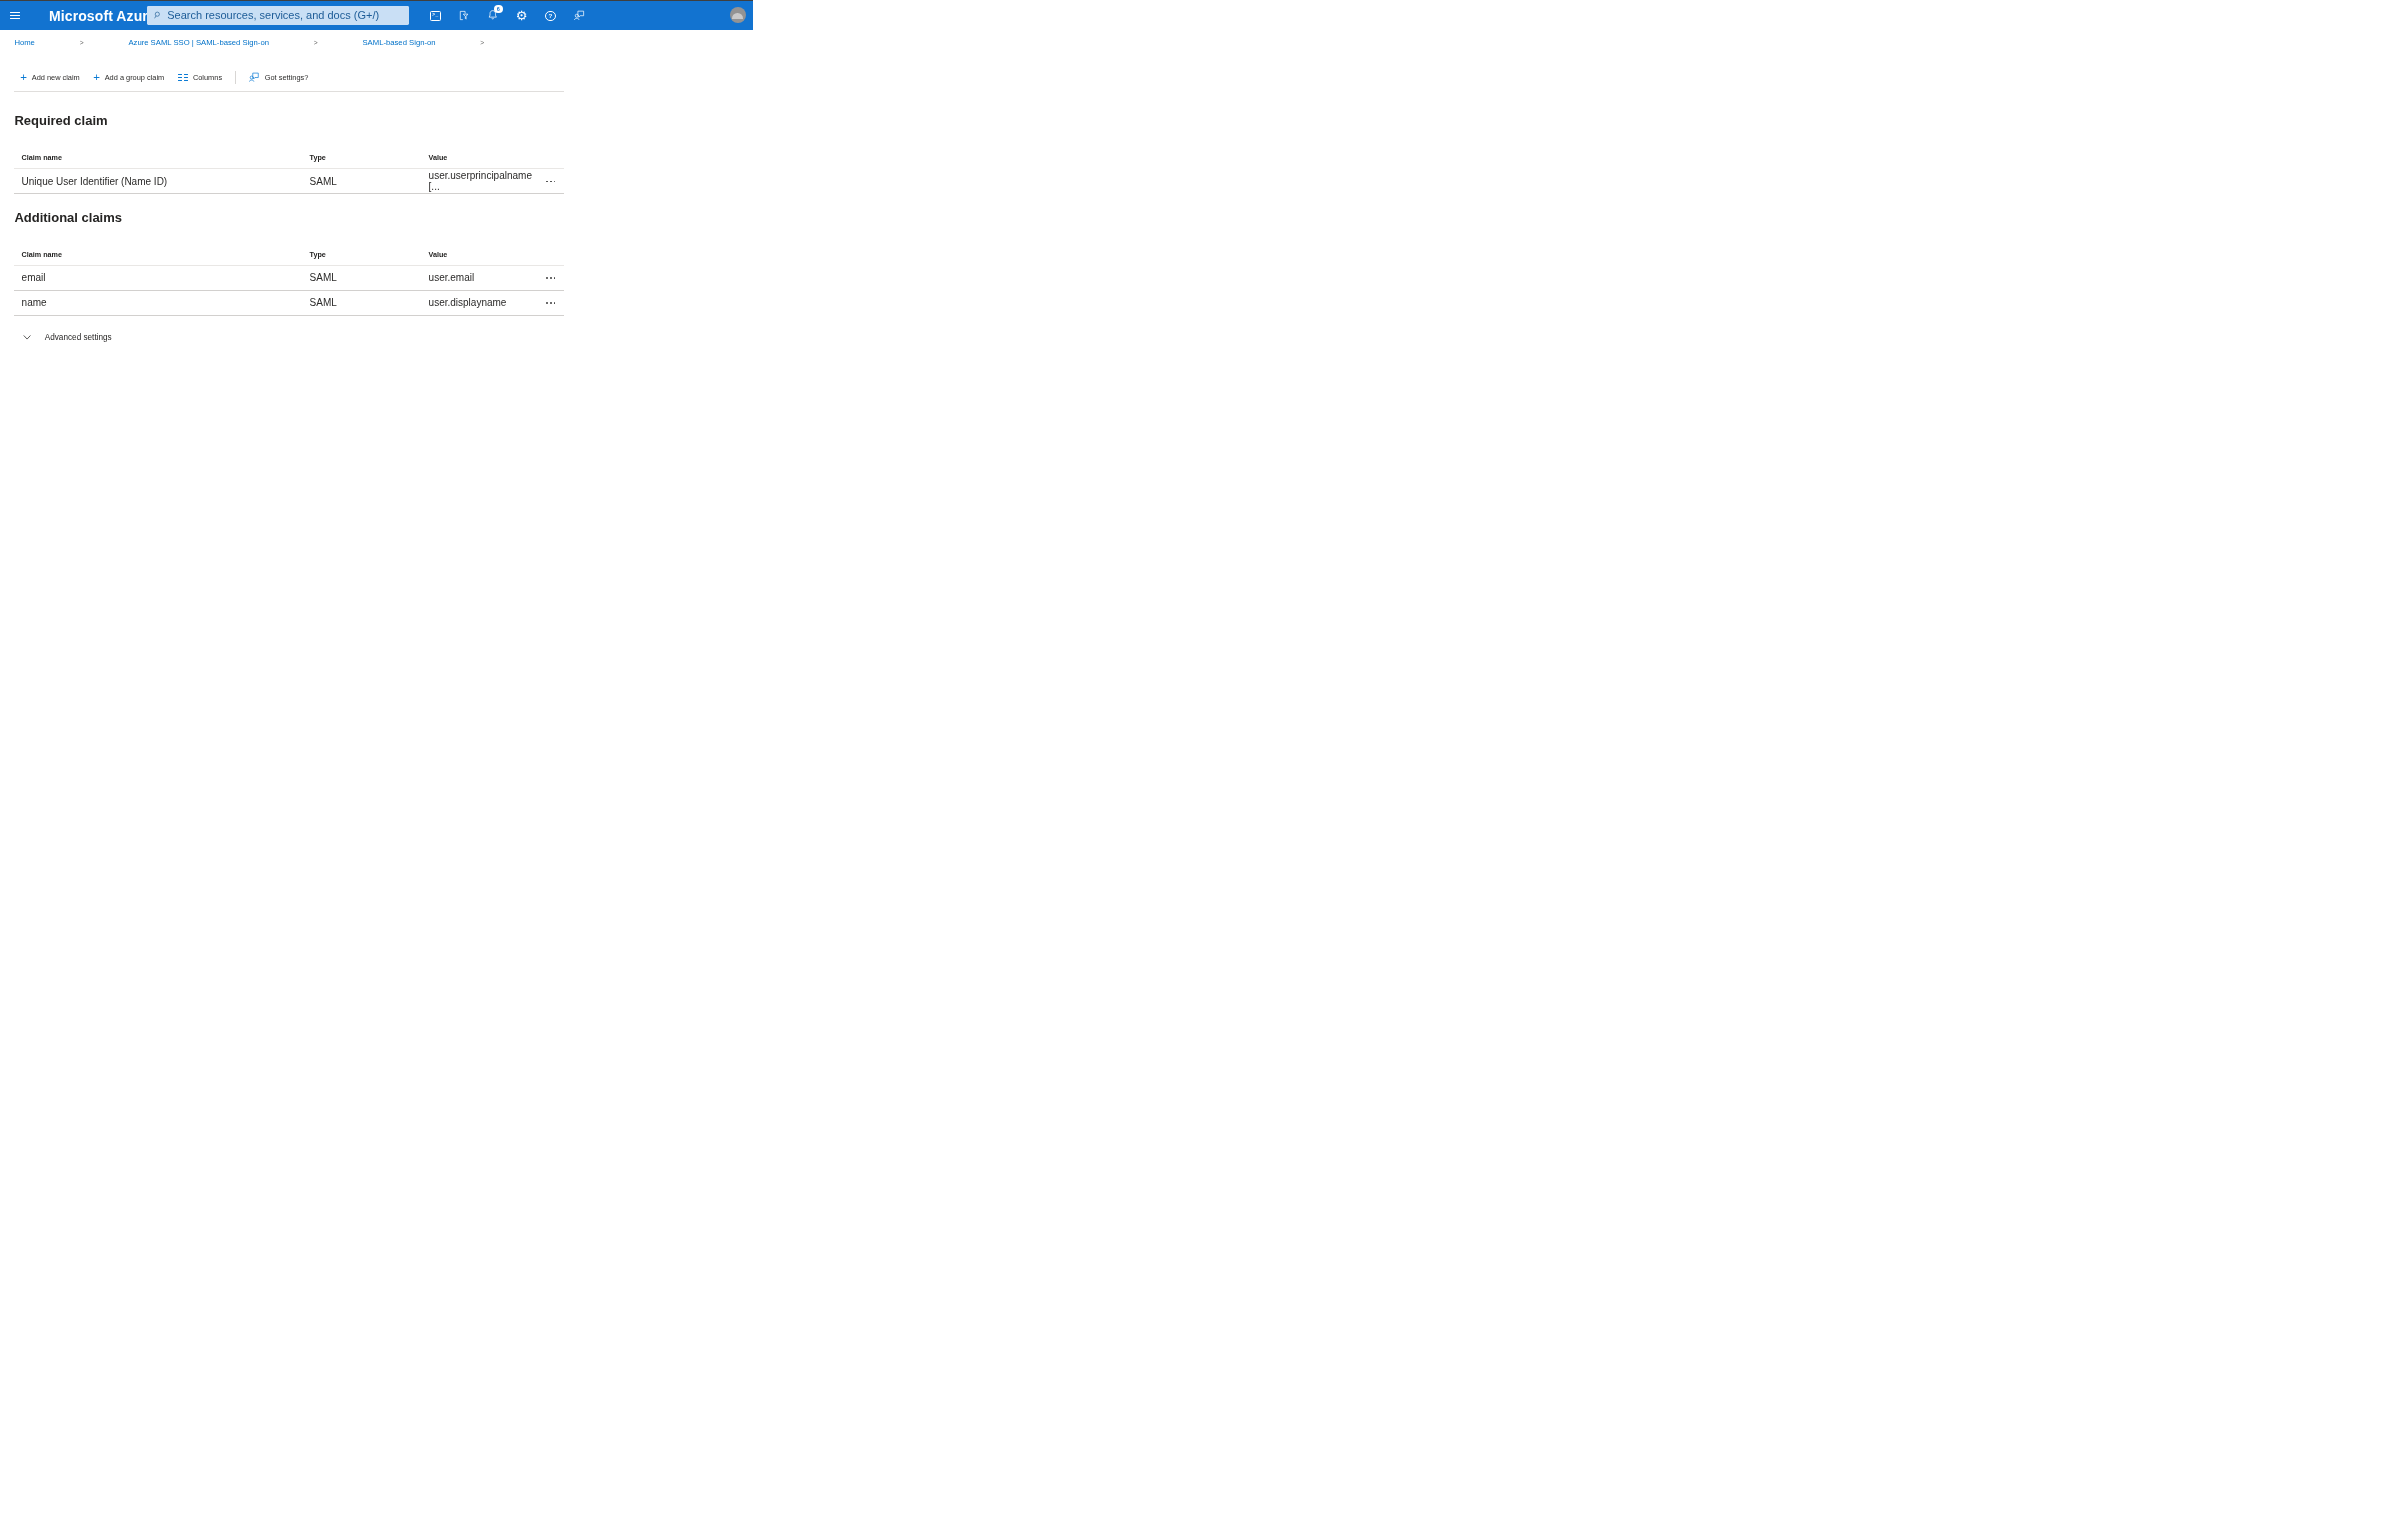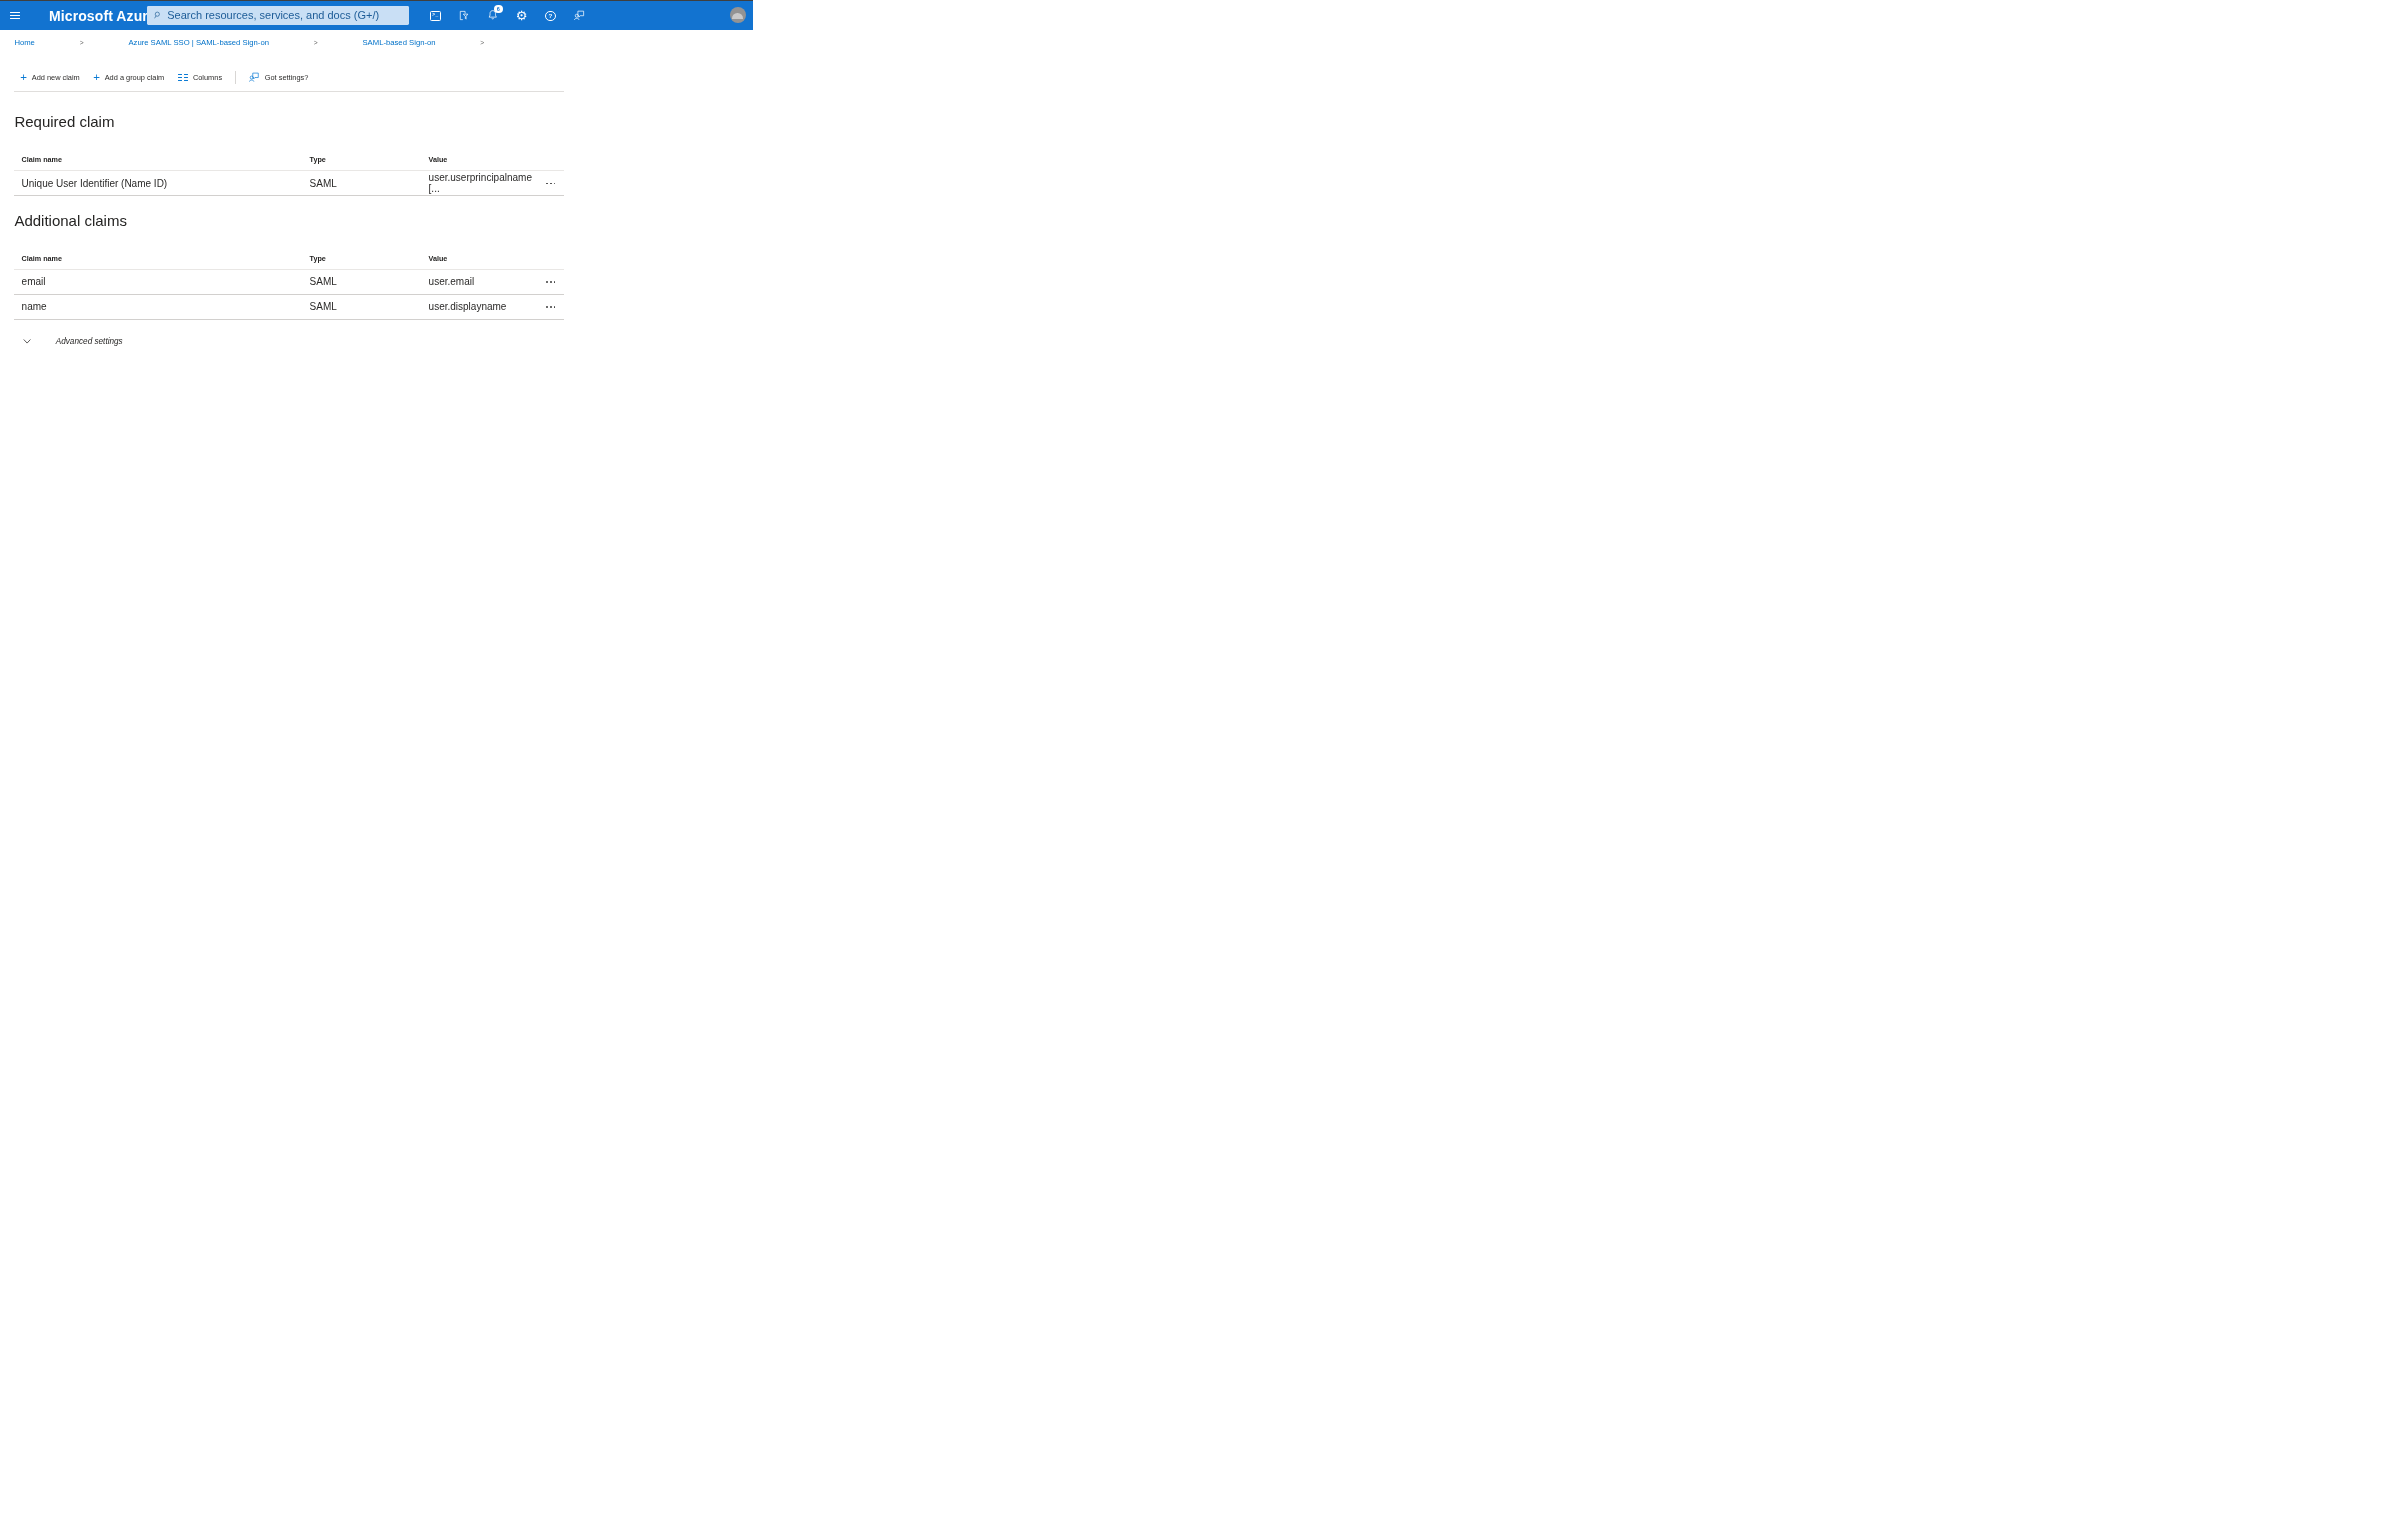--- a/index.html
+++ b/index.html
@@ -116,21 +116,21 @@
     font-size: 7.4px; color: #2b2a29; white-space: nowrap;
   }
   .plus-glyph { color: #0b7bd4; font-size: 11.5px; font-weight: 400; line-height: 8.6px; margin-top: -1.4px; }
   .columns-icon { display: grid; grid-template-columns: repeat(2, 4.3px); grid-auto-rows: 1.4px; gap: 1.7px 1.9px; }
   .columns-icon i { background: #0b7bd4; border-radius: 0.2px; }
   .toolbar-sep { width: 0.5px; height: 13px; background: #d8d6d4; margin: 0 0px; }
   .feedback-blue { color: #0b7bd4; }
 
   .toolbar-divider { width: 550px; height: 1px; background: #e0dedc; margin-top: 4.3px; }
 
-  .section-heading { margin: 21px 0 0; font-size: 15px; font-weight: 400; color: #252423; }
+  .section-heading { margin: 21px 0 0; font-size: 13px; font-weight: 700; color: #252423; }
   .section-heading.second { margin-top: 15.4px; }
 
   .tbl { width: 550px; }
   .tbl-hdr, .tbl-row {
     display: grid;
     grid-template-columns: 288px 119px 1fr 27px;
     align-items: center;
     padding-left: 7.2px;
   }
   .tbl-hdr {
@@ -144,24 +144,24 @@
     font-size: 10px; color: #2b2a29;
   }
   .row-menu {
     background: none; border: none; cursor: pointer;
     display: flex; gap: 1.7px; justify-content: center; align-items: center; padding: 2.9px 0;
   }
   .row-menu i { width: 1.9px; height: 1.9px; border-radius: 50%; background: #3d3d3d; }
 
   .advanced {
     margin-top: 17.3px; padding: 0 0 0 8.2px;
-    display: flex; align-items: center; gap: 25px;
+    display: flex; align-items: center; gap: 14px;
     background: none; border: none; cursor: pointer;
     font-family: "Liberation Sans", sans-serif;
-    font-size: 8.2px; color: #201f1e; font-style: italic;
+    font-size: 8.2px; color: #201f1e;
   }
 </style>
 </head>
 <body>
 
 <div class="top-strip"></div>
 
 <header class="topbar">
   <button class="hamburger">
     <i></i>

